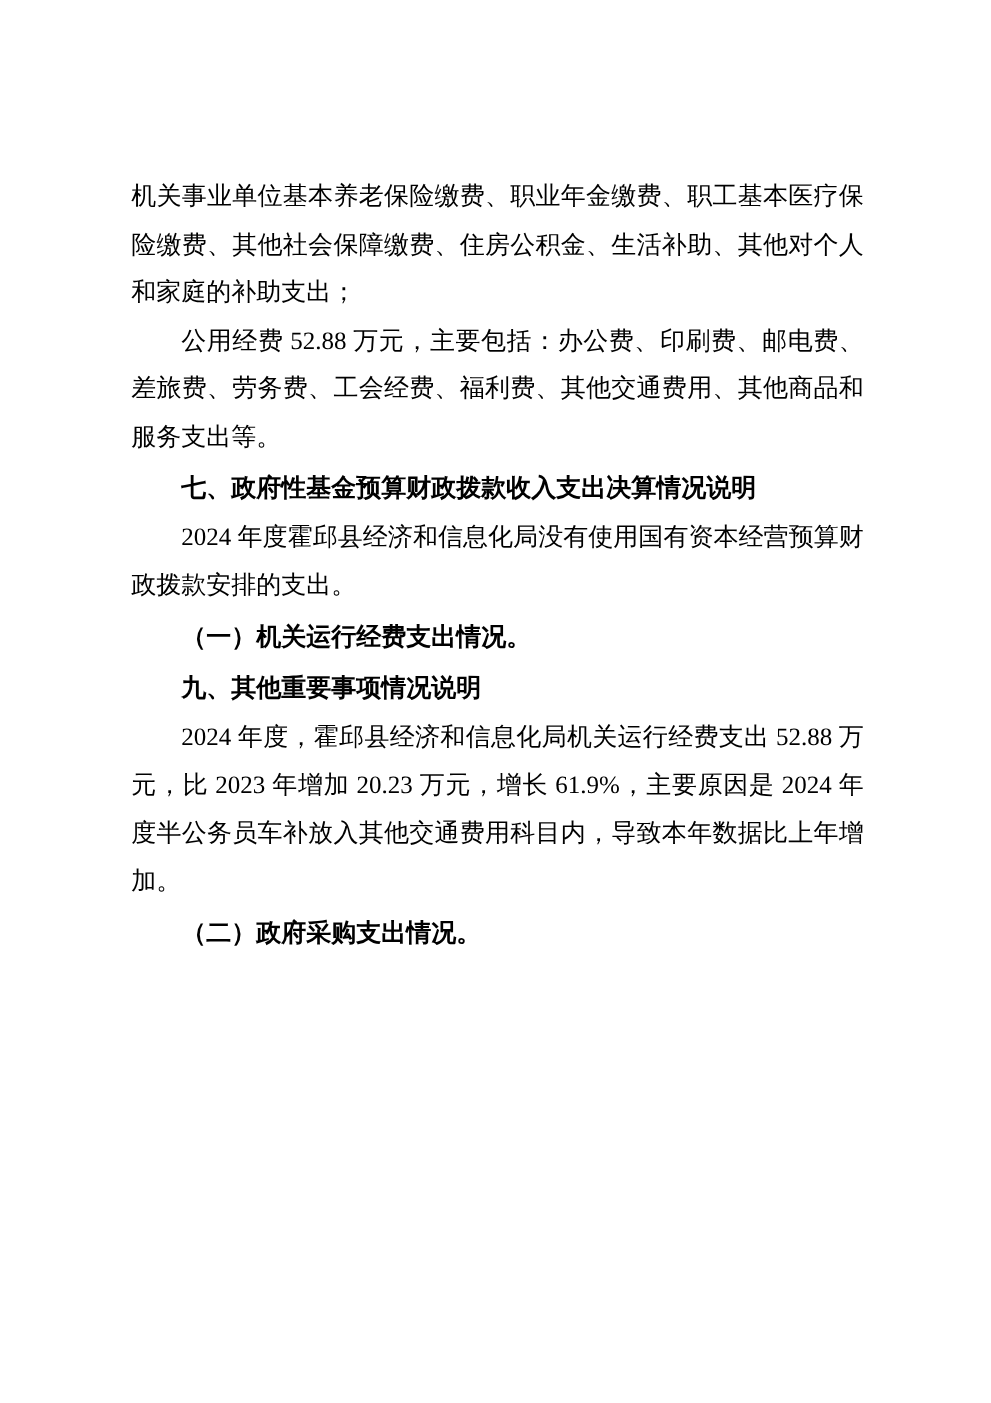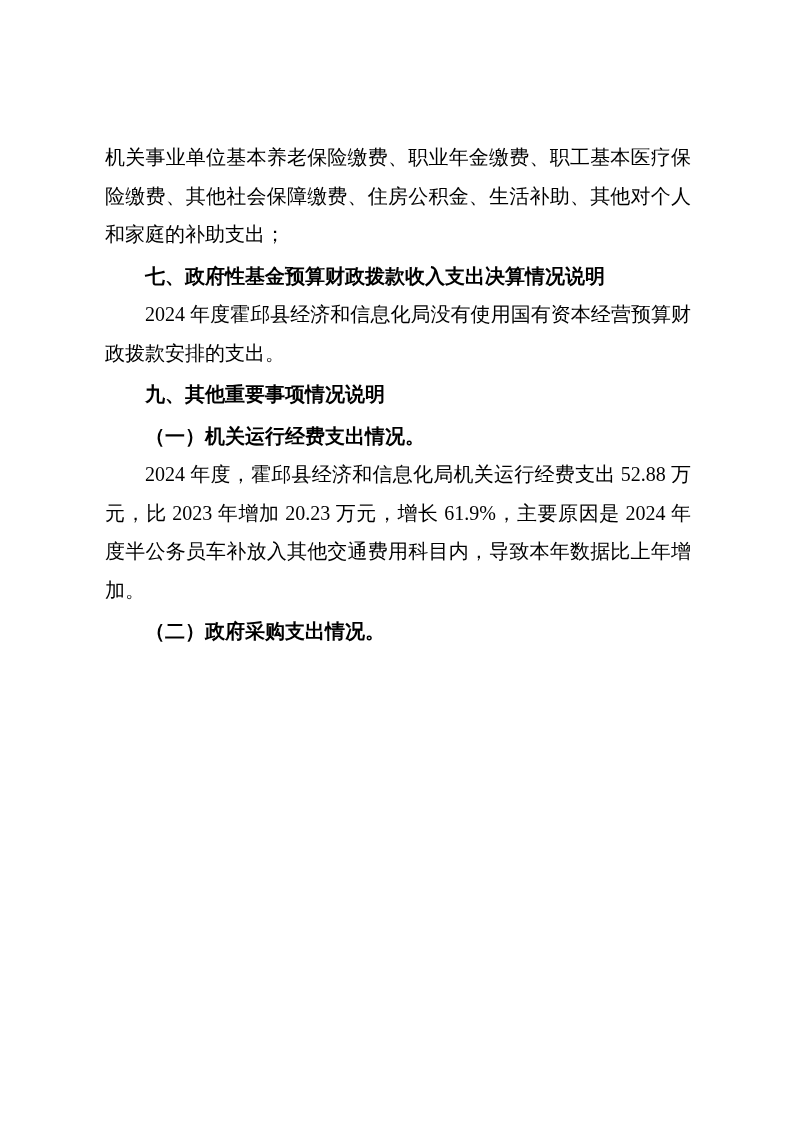--- a/index.html
+++ b/index.html
@@ -48,21 +48,22 @@
     font-family: "Liberation Serif", "DejaVu Serif", serif;
     color: #000000;
   }
 </style>
 </head>
 <body>
 
 <div class="page">
   <div class="content">
     <p class="para-noindent">机关事业单位基本养老保险缴费、职业年金缴费、职工基本医疗保险缴费、其他社会保障缴费、住房公积金、生活补助、其他对个人和家庭的补助支出；</p>
+    <p class="para">公用经费 52.88 万元，主要包括：办公费、印刷费、邮电费、差旅费、劳务费、工会经费、福利费、其他交通费用、其他商品和服务支出等。</p>
     <p class="heading">七、政府性基金预算财政拨款收入支出决算情况说明</p>
     <p class="para">2024 年度霍邱县经济和信息化局没有使用国有资本经营预算财政拨款安排的支出。</p>
+    <p class="heading">（一）机关运行经费支出情况。</p>
     <p class="heading">九、其他重要事项情况说明</p>
-    <p class="heading">（一）机关运行经费支出情况。</p>
     <p class="para">2024 年度，霍邱县经济和信息化局机关运行经费支出 52.88 万元，比 2023 年增加 20.23 万元，增长 61.9%，主要原因是 2024 年度半公务员车补放入其他交通费用科目内，导致本年数据比上年增加。</p>
     <p class="heading">（二）政府采购支出情况。</p>
   </div>
   <div class="page-number">-18-</div>
 </div>
 
 </body></html>

